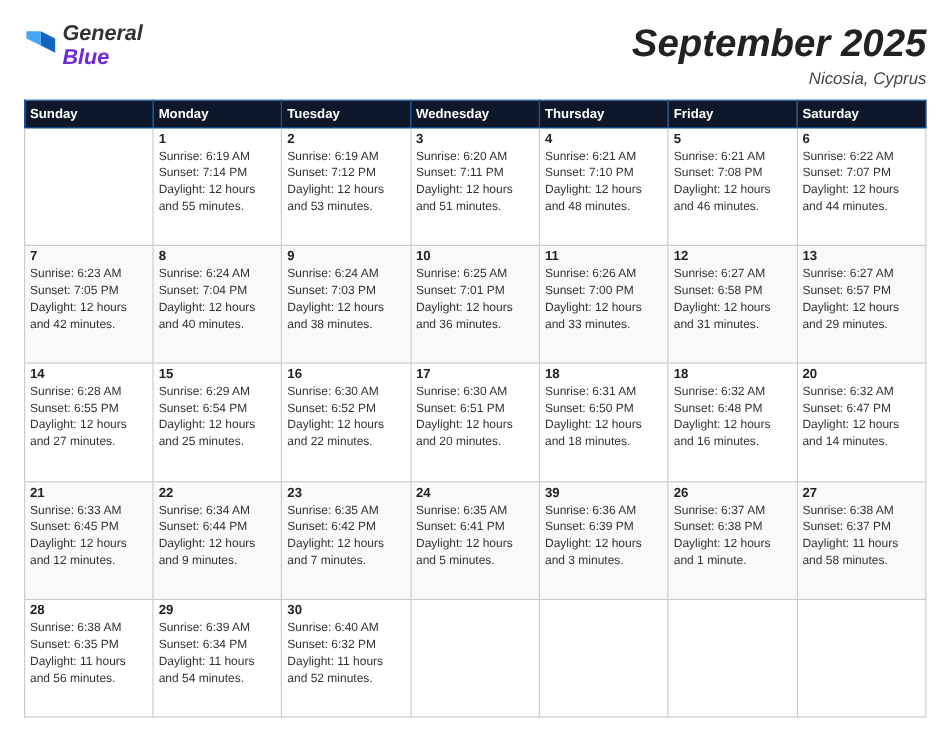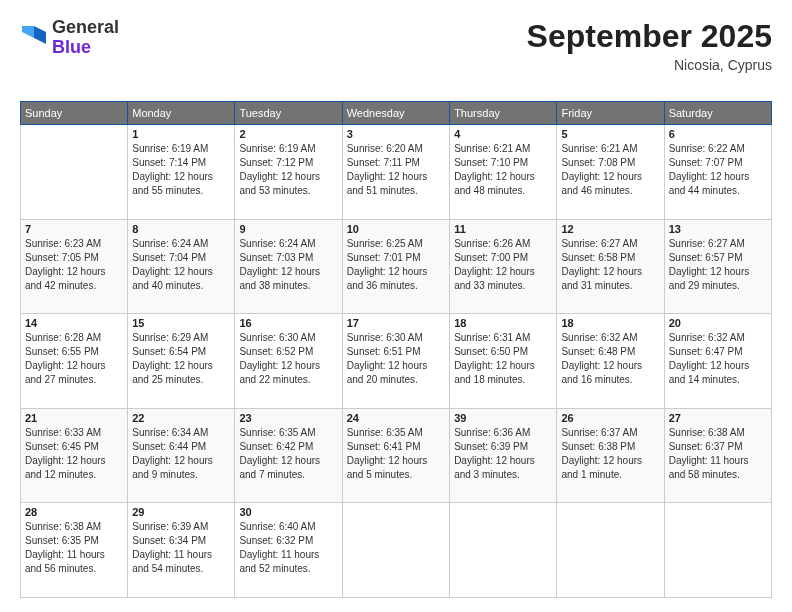--- a/index.html
+++ b/index.html
@@ -14,21 +14,22 @@
       width: 792px;
       height: 612px;
       padding: 18px 20px 14px 20px;
       display: flex;
       flex-direction: column;
     }
     .header {
       display: flex;
       justify-content: space-between;
       align-items: flex-start;
-      margin-bottom: 28px;
+      margin-bottom: 10px;
+      font-style: italic;
     }
     .logo {
       display: flex;
       align-items: center;
       gap: 4px;
     }
     .logo-text {
       font-size: 18px;
       font-weight: bold;
       line-height: 1.1;
@@ -53,24 +54,24 @@
       color: #444;
       margin-top: 2px;
     }
     .calendar-table {
       width: 100%;
       border-collapse: collapse;
       flex: 1;
       font-size: 10px;
     }
     .calendar-table thead tr th {
-      background-color: #737373;
+      background-color: #0f172a;
       color: #fff;
       font-size: 11px;
-      font-weight: normal;
+      font-weight: bold;
       padding: 5px 4px;
       text-align: left;
       border: 1px solid #1555A0;
     }
     .calendar-table tbody tr td {
       border: 1px solid #ccc;
       vertical-align: top;
       padding: 3px 4px;
       width: 108px;
       min-height: 70px;

